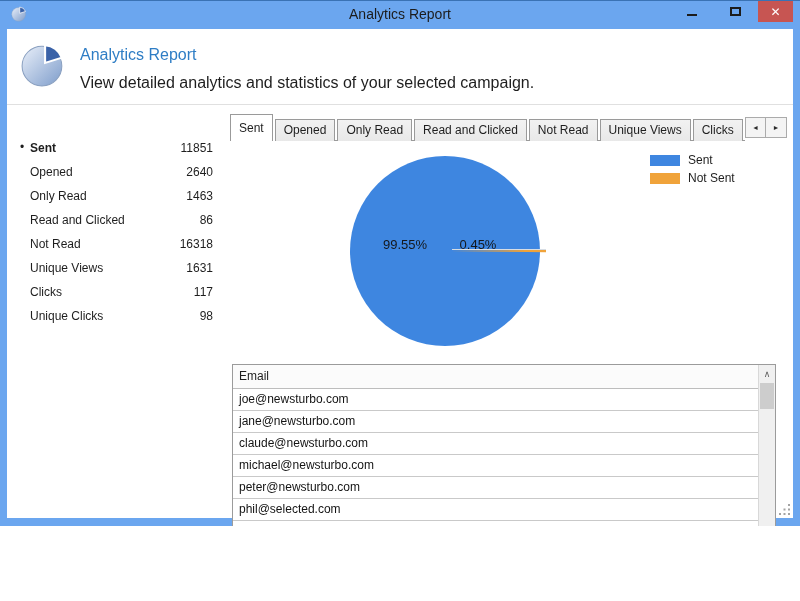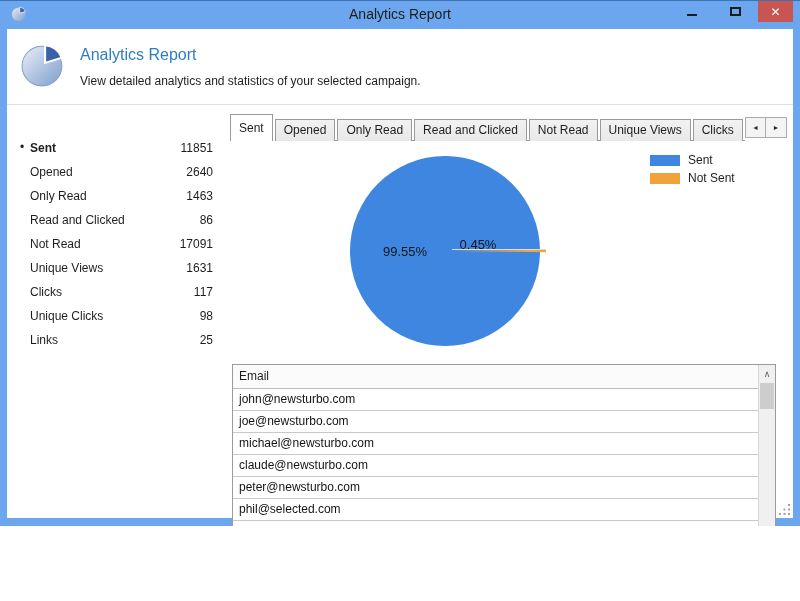--- a/index.html
+++ b/index.html
@@ -15,21 +15,21 @@
   .btn-min .dash { width:10px; height:0; border-bottom:2px solid #1c1c1c; margin-top:6px; }
   .btn-max { right:50px; width:30px; }
   .btn-max .sq { width:11px; height:9px; border:2px solid #1c1c1c; background:transparent; }
   .btn-close { right:7px; width:35px; background:#c75552; color:#fff; font-size:12px; font-weight:bold; }
 
   
   .content { position:absolute; left:7px; top:28px; right:7px; bottom:8px; background:#fff; }
 
   .header-icon { position:absolute; left:13px; top:13px; width:46px; height:46px; }
   .page-title { position:absolute; left:73px; top:17px; font-size:16px; color:#2e7dc5; }
-  .page-subtitle { position:absolute; left:73px; top:45px; font-size:12px; color:#1e1e1e; }
+  .page-subtitle { position:absolute; left:73px; top:45px; font-size:16px; color:#1e1e1e; }
   .header-sep { position:absolute; left:0; right:0; top:75px; border-top:1px solid #e0e0e0; }
 
   
   .stats { position:absolute; left:0; top:107px; width:216px; }
   .stat-item { position:relative; height:24px; display:flex; align-items:center; padding:0 10px 0 23px; font-size:12px; color:#1e1e1e; }
   .stat-item .bullet { display:none; position:absolute; left:13px; top:4px; font-size:12px; }
   .stat-item.active .bullet { display:block; }
   .stat-item.active .stat-label { font-weight:bold; }
   .stat-label { flex:1; }
   .stat-value { text-align:right; }
@@ -42,21 +42,21 @@
          background:linear-gradient(#f2f2f2,#e8e8e8); border:1px solid #9a9a9a; border-bottom:none; white-space:nowrap; z-index:1; }
   .tab.active { height:27px; line-height:26px; background:#fff; z-index:3; }
   .tab-arrows { position:absolute; left:515px; top:3px; display:flex; }
   .tab-arrow { width:21px; height:21px; background:#f4f4f4; border:1px solid #ababab; font-size:7px; color:#2a2a2a;
                display:flex; align-items:center; justify-content:center; }
   .tab-arrow + .tab-arrow { border-left:none; }
 
   
   .pie-svg { position:absolute; left:223px; top:112px; }
   .pie-label { position:absolute; font-size:13px; color:#14181c; width:70px; text-align:center; }
-  .pie-label-major { left:363px; top:215px; }
+  .pie-label-major { left:363px; top:208px; }
   .pie-label-minor { left:436px; top:208px; }
   .legend { position:absolute; left:643px; top:124px; }
   .legend-item { display:flex; align-items:center; margin-bottom:4px; }
   .legend-swatch { width:30px; height:11px; margin-right:8px; }
   .legend-label { font-size:12px; color:#1e1e1e; }
 
   
   .email-table { position:absolute; left:225px; top:335px; width:544px; height:220px; border:1px solid #9b9b9b; background:#fff; display:flex; }
   .table-main { flex:1; overflow:hidden; }
   .table-header { height:24px; line-height:23px; padding-left:6px; font-size:12px; color:#1e1e1e; background:#fbfbfb; border-bottom:1px solid #bdbdbd; }
@@ -130,41 +130,36 @@
           <span class="stat-value">1463</span>
         </div>
         <div class="stat-item">
 
           <span class="stat-label">Read and Clicked</span>
           <span class="stat-value">86</span>
         </div>
         <div class="stat-item">
 
           <span class="stat-label">Not Read</span>
-          <span class="stat-value">17091</span>
+          <span class="stat-value">16318</span>
         </div>
         <div class="stat-item">
 
           <span class="stat-label">Unique Views</span>
           <span class="stat-value">1631</span>
         </div>
         <div class="stat-item">
 
           <span class="stat-label">Clicks</span>
           <span class="stat-value">117</span>
         </div>
         <div class="stat-item">
 
           <span class="stat-label">Unique Clicks</span>
           <span class="stat-value">98</span>
-        </div>
-        <div class="stat-item">
-
-          <span class="stat-label">Links</span>
-          <span class="stat-value">25</span>
         </div>
       </div>
 
     <div class="tabstrip">
       <div class="strip-line"></div>
       <div class="tabs-viewport">
 
       <div class="tab active">Sent</div>
           <div class="tab">Opened</div>
           <div class="tab">Only Read</div>
@@ -202,24 +197,24 @@
           <span class="legend-swatch" style="background: rgb(240, 163, 58);"></span>
           <span class="legend-label">Not Sent</span>
         </div>
       </div>
 
     <div class="email-table">
       <div class="table-main">
         <div class="table-header">Email</div>
         <div>
 
-        <div class="email-row">john@newsturbo.com</div>
             <div class="email-row">joe@newsturbo.com</div>
+            <div class="email-row">jane@newsturbo.com</div>
+            <div class="email-row">claude@newsturbo.com</div>
             <div class="email-row">michael@newsturbo.com</div>
-            <div class="email-row">claude@newsturbo.com</div>
             <div class="email-row">peter@newsturbo.com</div>
             <div class="email-row">phil@selected.com</div>
           </div>
       </div>
       <div class="vscroll">
         <div class="scroll-btn scroll-up">
             <span>∧</span>
           </div>
         <div class="scroll-thumb"></div>
         <div class="scroll-btn scroll-down">

